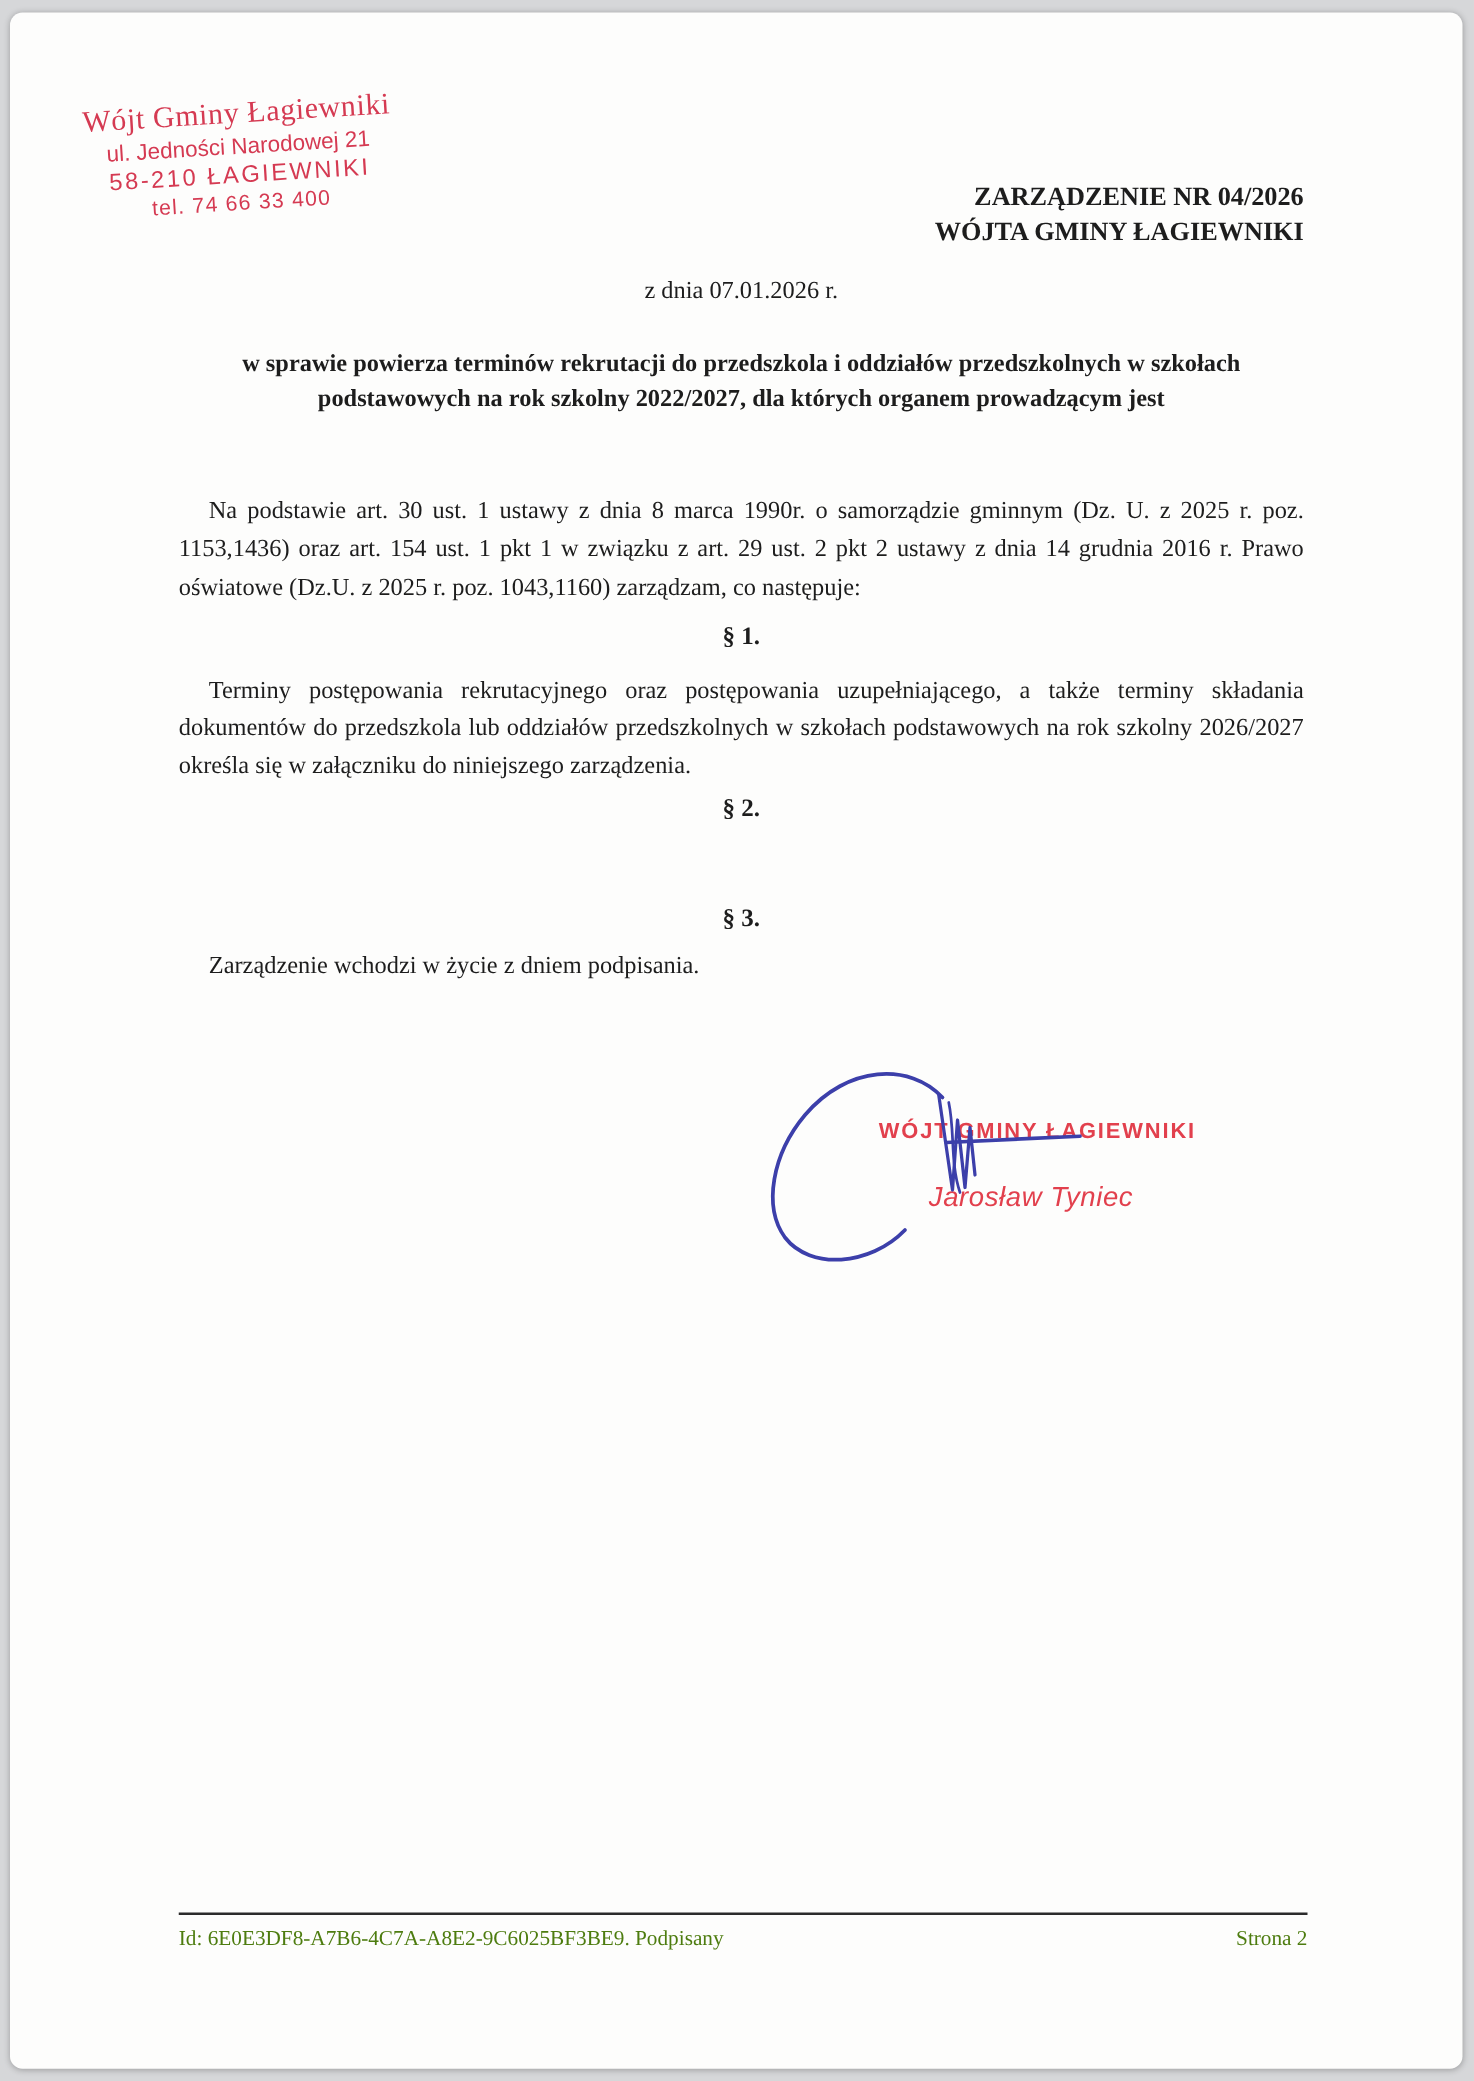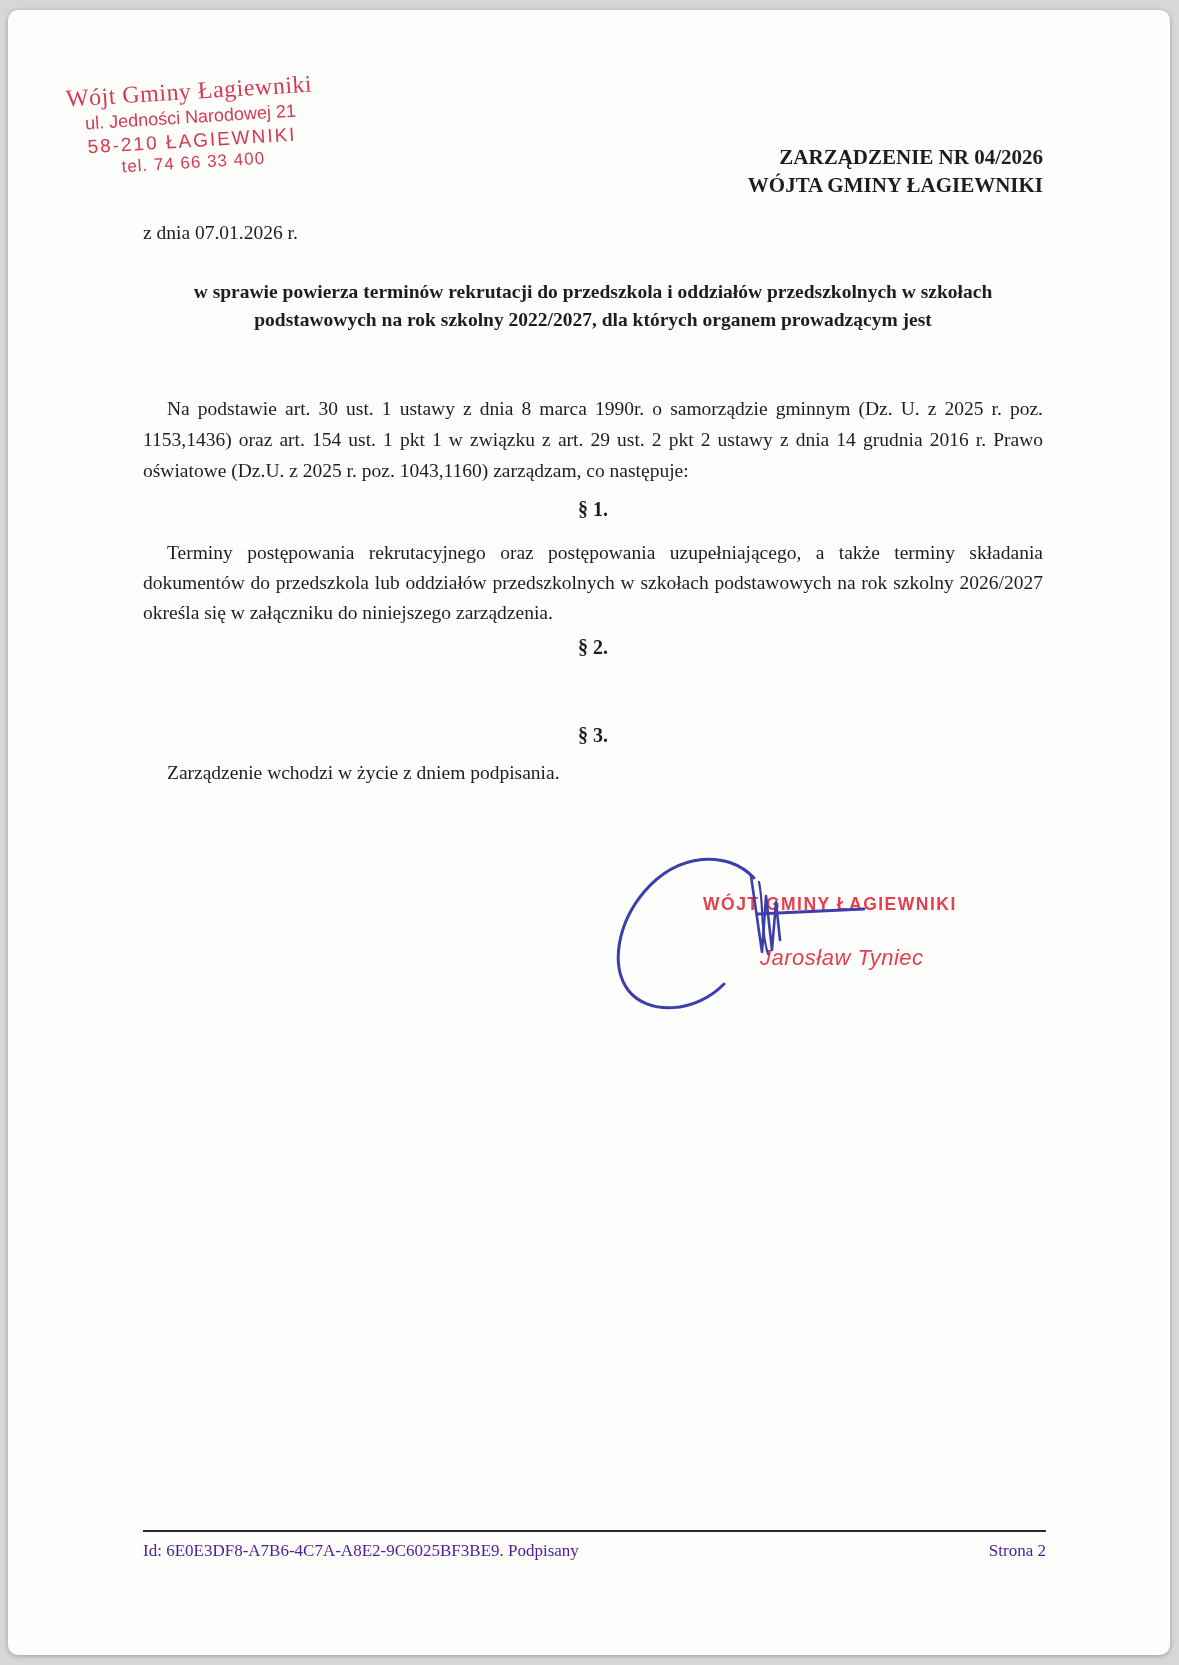--- a/index.html
+++ b/index.html
@@ -20,47 +20,47 @@
     text-align:center; line-height:1.25;
   }
   .stamp .s1 { font-family:"Liberation Serif", serif; font-size:24px; letter-spacing:0.5px; }
   .stamp .s2 { font-family:"Liberation Sans", sans-serif; font-size:18px; }
   .stamp .s3 { font-family:"Liberation Sans", sans-serif; font-size:19px; letter-spacing:2px; }
   .stamp .s4 { font-family:"Liberation Sans", sans-serif; font-size:17px; letter-spacing:1px; }
   
   .content { position:absolute; left:135px; top:0; width:900px; height:100%; }
   .abs { position:absolute; left:0; width:100%; }
   .doc-title { top:133px; text-align:right; font-weight:bold; font-size:21px; line-height:28px; }
-  .date-line { top:212px; text-align:left; font-size:19.5px; }
+  .date-line { top:212px; text-align:center; font-size:19.5px; }
   .subject { top:268px; text-align:center; font-weight:bold; font-size:19.5px; line-height:28px; padding:0 10px; box-sizing:border-box; }
   .preamble { top:383px; font-size:19.5px; line-height:31px; text-align:justify; text-indent:24px; }
   .sec-head { text-align:center; font-weight:bold; font-size:20px; }
   .sec-text { font-size:19.5px; line-height:30px; text-align:justify; text-indent:24px; }
   .h1 { top:488px; } .p1 { top:528px; }
   .h2 { top:626px; } .p2 { top:661px; }
   .h3 { top:714px; } .p3 { top:748px; }
   
   .sig-block { position:absolute; left:548px; top:810px; width:470px; height:215px; }
   .sig-title {
     position:absolute; left:147px; top:74px;
     font-family:"Liberation Sans", sans-serif; font-size:17.5px; font-weight:600;
     letter-spacing:1.5px; white-space:nowrap;
   }
   .sig-name {
-    position:absolute; left:204px; top:125px;
+    position:absolute; left:187px; top:125px;
     font-family:"Liberation Sans", sans-serif; font-style:italic; font-size:22px;
     letter-spacing:0.5px; white-space:nowrap;
   }
   .sig-ink { position:absolute; left:0; top:0; }
   
   .footer {
     position:absolute; left:135px; right:124px; top:1520px;
     border-top:2.5px solid #2b2b2b; padding-top:9px;
     display:flex; justify-content:space-between;
-    font-size:17px; color:#4c1d95;
+    font-size:17px; color:#4d7c0f;
   }
 </style>
 </head>
 <body>
 
 <div class="stage">
   <div class="paper">
 
     <div class="stamp" style="color:#d53a52;">
       <div class="s1">Wójt Gminy Łagiewniki</div>

